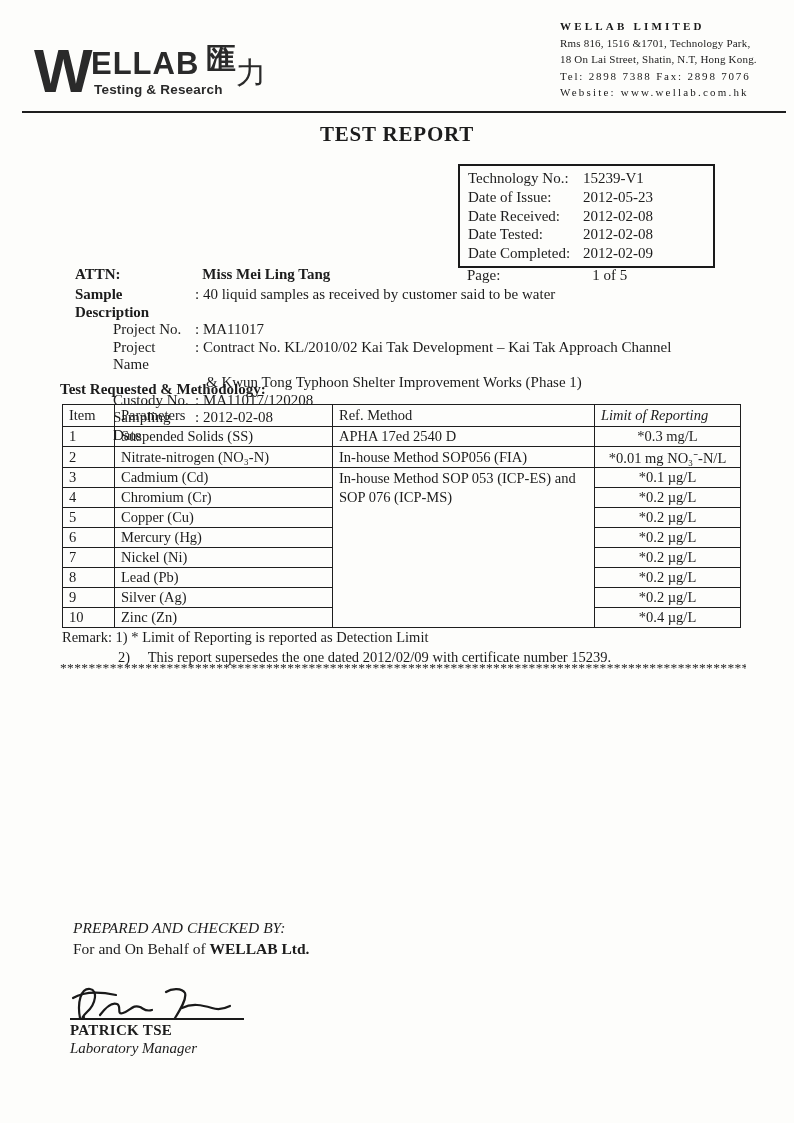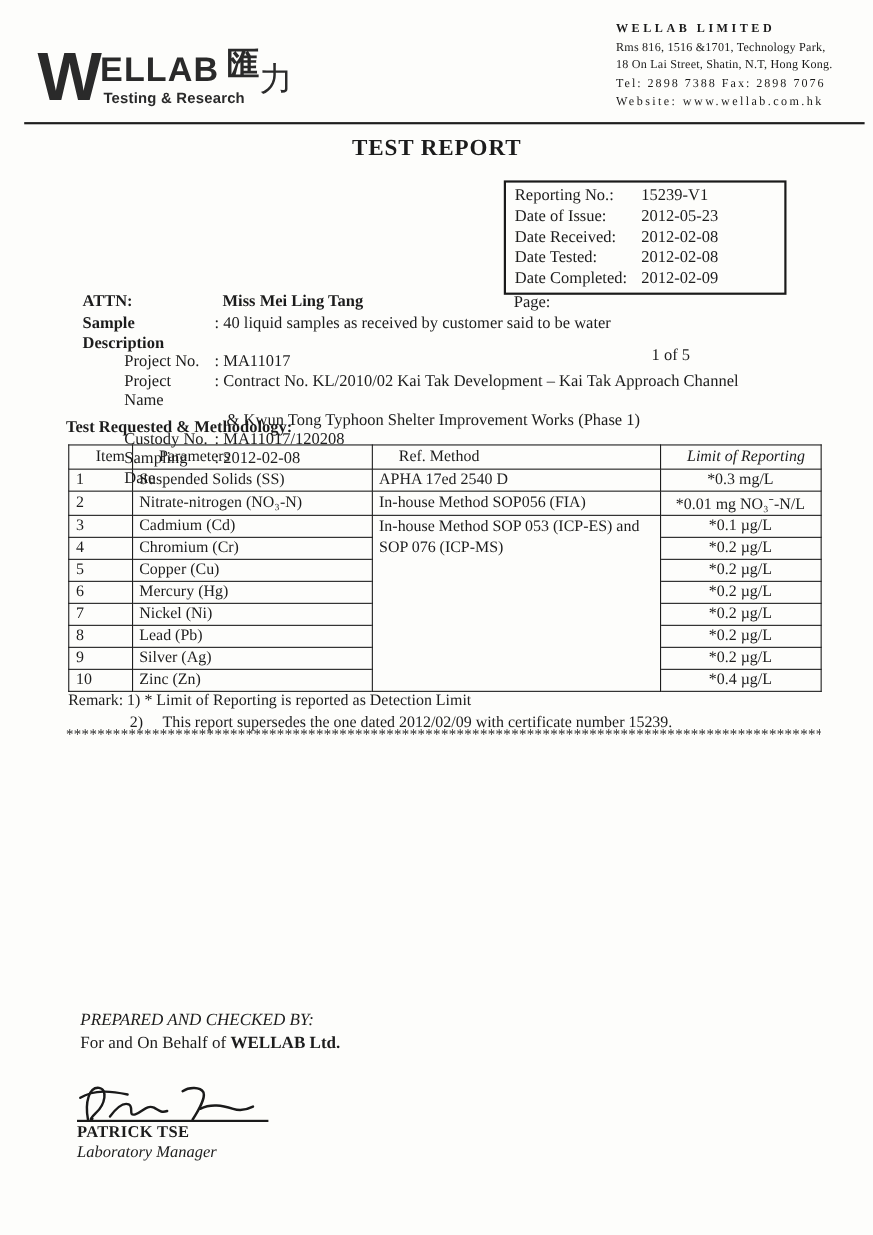--- a/index.html
+++ b/index.html
@@ -37,40 +37,40 @@
   .applicant { position: absolute; left: 75px; top: 163px; font-size: 15.5px; font-weight: 700; line-height: 21px; }
   .applicant-label { position: absolute; left: 0; top: 0; }
   .applicant-lines { margin-left: 120px; width: 280px; }
 
   .lab-box { position: absolute; left: 458px; top: 164px; width: 257px; border: 2.5px solid #1a1a1a; padding: 3px 0 3px 8px; font-size: 15px; }
   .lab-row { display: flex; line-height: 18.8px; }
   .lab-row .lbl { width: 112px; }
   .lab-row .val { margin-left: 3px; }
 
   .page-row { position: absolute; left: 467px; top: 267px; font-size: 15px; display: flex; }
-  .page-row .val { margin-left: 92px; margin-top: 48px; }
+  .page-row .val { margin-left: 92px; }
 
   
   .attn-row { position: absolute; left: 75px; top: 266px; font-size: 15px; font-weight: 700; }
   .attn-row .val { margin-left: 78px; }
 
   .sample-block { position: absolute; left: 75px; top: 286px; width: 650px; font-size: 15px; line-height: 17.6px; }
   .s-row { display: flex; }
   .s-row .lbl { width: 120px; flex: 0 0 120px; }
   .s-row .lbl.b { font-weight: 700; }
   .s-row .lbl.ind { padding-left: 38px; }
   .s-row .val { flex: 1; }
   .s-row .val.ind2 { padding-left: 11px; }
 
   .method-heading { position: absolute; left: 60px; top: 381px; font-size: 15px; font-weight: 700; }
 
   
   .test-table { position: absolute; left: 62px; top: 404px; border-collapse: collapse; font-size: 14.5px; }
   .test-table th, .test-table td { border: 1.6px solid #1e1e1e; padding: 0 6px; height: 20px; font-weight: normal; text-align: left; vertical-align: middle; white-space: nowrap; }
-  .test-table th { height: 22px; padding-left: 24px; }
+  .test-table th { height: 22px; }
   .test-table .col-item { width: 52px; }
   .test-table .col-param { width: 218px; }
   .test-table .col-ref { width: 262px; }
   .test-table .col-limit { width: 146px; font-style: italic; }
   .test-table td.limit { text-align: center; }
   .test-table td.ref-merged { vertical-align: top; padding-top: 1px; white-space: normal; line-height: 19px; }
 
   
   .remark-1 { position: absolute; left: 62px; top: 629px; font-size: 14.5px; }
   .remark-2 { position: absolute; left: 118px; top: 649px; font-size: 14.5px; }
@@ -112,21 +112,21 @@
     <div class="ci-web">Website: www.wellab.com.hk</div>
   </div>
 
   <div class="header-rule"></div>
 
   <div class="report-title">TEST REPORT</div>
 
 
   <div class="lab-box">
     <div class="lab-row">
-      <span class="lbl">Reporting No.:</span>
+      <span class="lbl">Technology No.:</span>
       <span class="val">15239-V1</span>
     </div>
     <div class="lab-row">
       <span class="lbl">Date of Issue:</span>
       <span class="val">2012-05-23</span>
     </div>
     <div class="lab-row">
       <span class="lbl">Date Received:</span>
       <span class="val">2012-02-08</span>
     </div>

